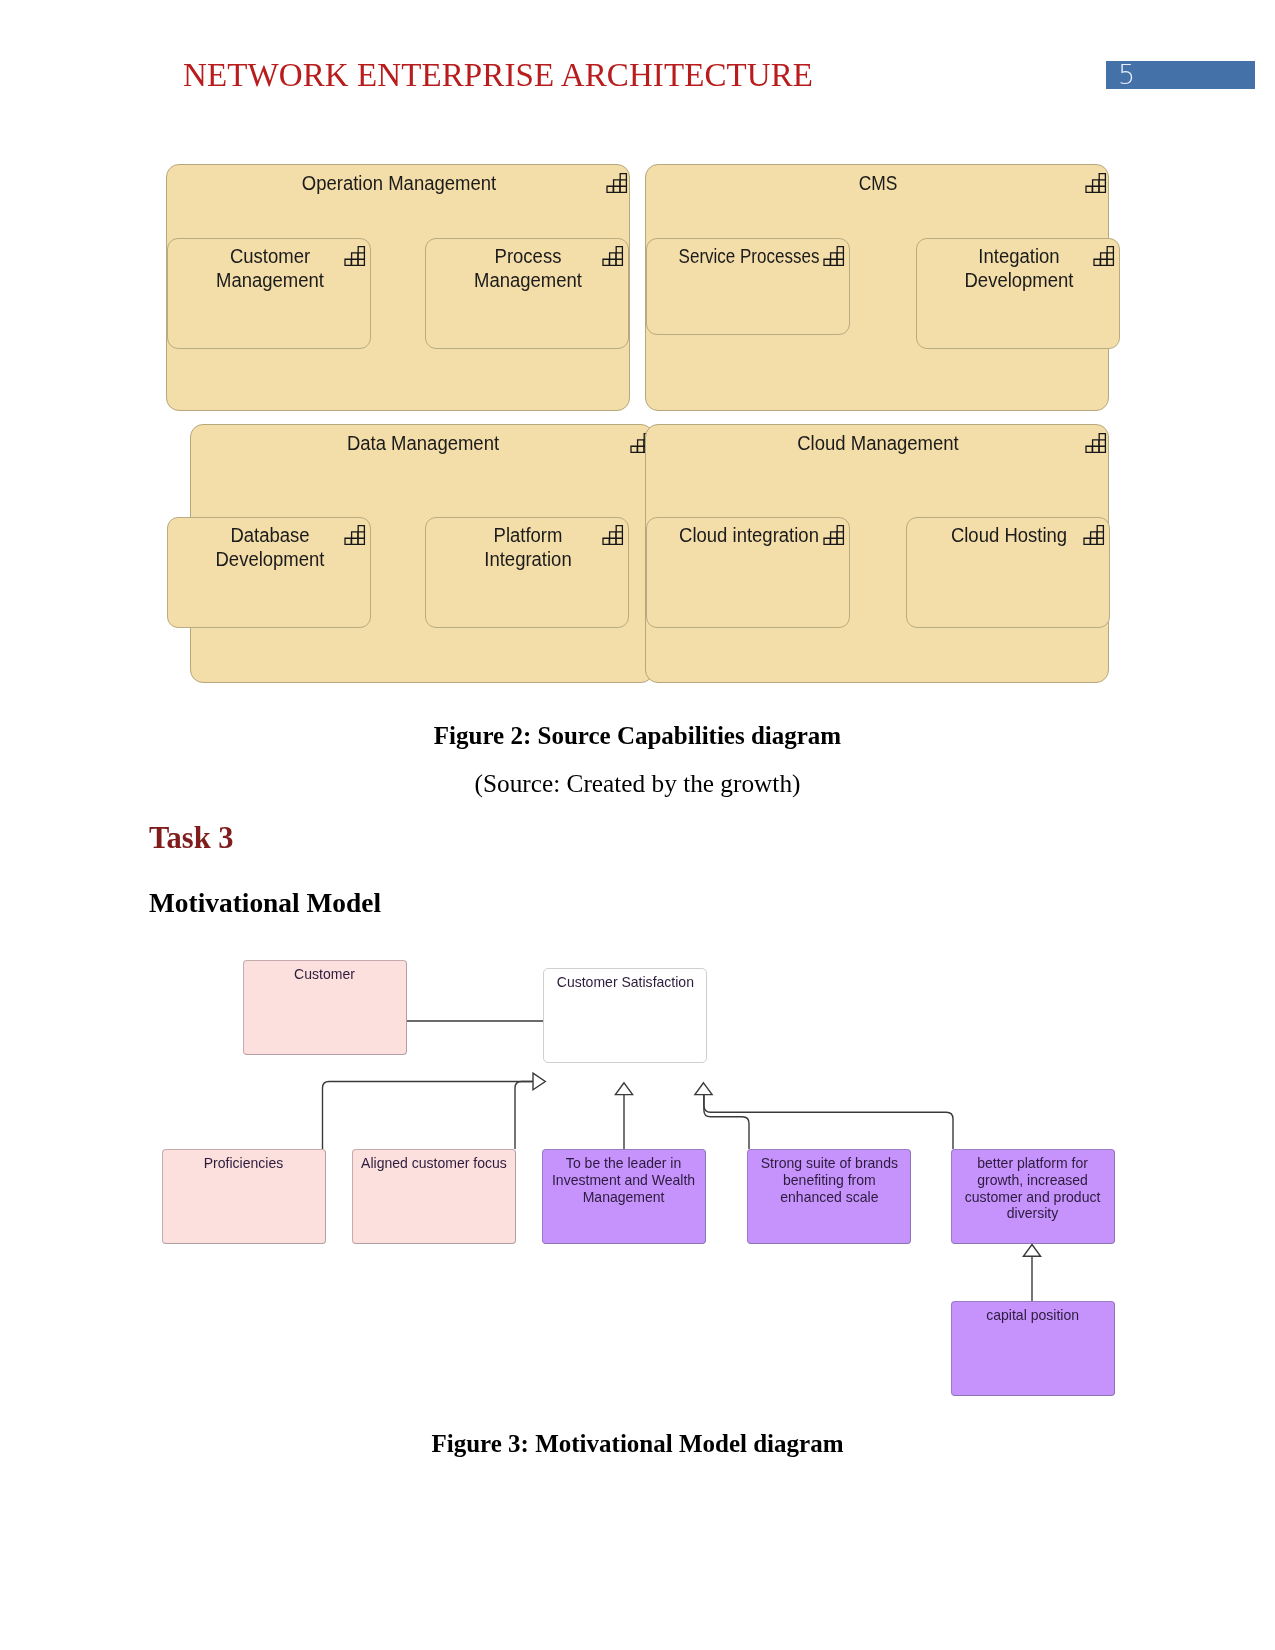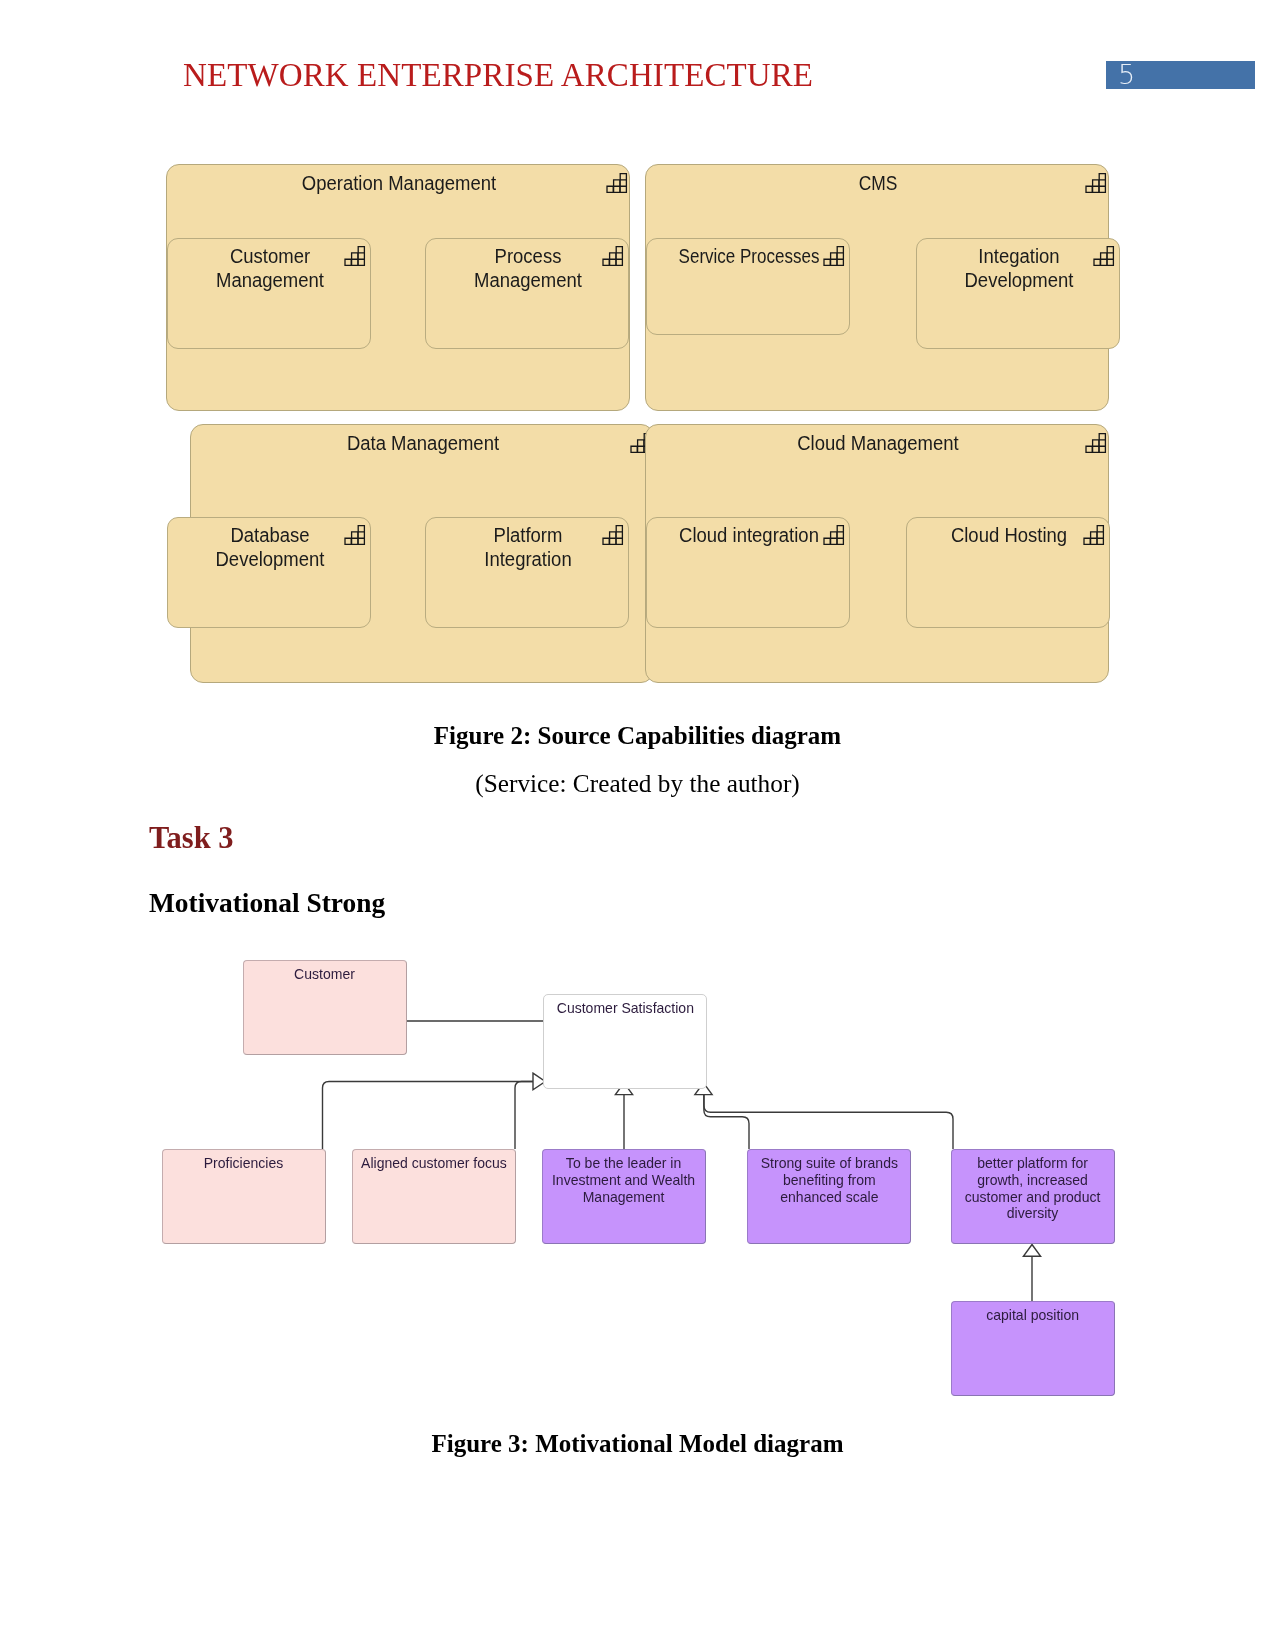--- a/index.html
+++ b/index.html
@@ -136,23 +136,23 @@
 
     <div class="cap-item" style="left:906px;top:517px;width:204px;height:111px;">
       <span class="cap-label" style="left:0;top:6px;width:204px;">Cloud Hosting</span>
       <svg class="cap-icon" style="left:177px;top:6.6px;" viewBox="0 0 19.5 20.2">
           <path d="M13.2 0.65h6.2v6.2h-6.2z M6.6 6.95h6.2v6.2h-6.2z M13.2 6.95h6.2v6.2h-6.2z M0 13.25h6.2v6.2h-6.2z M6.6 13.25h6.2v6.2h-6.2z M13.2 13.25h6.2v6.2h-6.2z" fill="none" stroke="#171717" stroke-width="1.3" stroke-linejoin="miter"></path>
         </svg>
     </div>
   </div>
 
   <div class="caption" id="fig2-caption">Figure 2: Source Capabilities diagram</div>
-  <div class="caption" id="fig2-source">(Service: Created by the author)</div>
+  <div class="caption" id="fig2-source">(Source: Created by the growth)</div>
   <h2 id="task3-heading" style="margin:0;">Task 3</h2>
-  <h3 id="motivational-heading" style="margin:0;">Motivational Strong</h3>
+  <h3 id="motivational-heading" style="margin:0;">Motivational Model</h3>
 
   <div id="figure3">
     <svg id="mm-svg" viewBox="0 0 1275 1650">
       <g fill="none" stroke="#3a3a3a" stroke-width="1.4">
 
         <path d="M407,1021 H543"></path>
 
         <path d="M322.5,1149 V1088 Q322.5,1081.5 329,1081.5 H533"></path>
 
         <path d="M515,1149 V1088 Q515,1081.5 521.5,1081.5 H533"></path>
@@ -169,21 +169,21 @@
       <polygon points="533,1073.2 545.3,1081.5 533,1089.8" fill="#ffffff" stroke="#3a3a3a" stroke-width="1.4" stroke-linejoin="miter"></polygon>
       <polygon points="624,1082.8 632.6,1094.6 615.4,1094.6" fill="#ffffff" stroke="#3a3a3a" stroke-width="1.4" stroke-linejoin="miter"></polygon>
       <polygon points="703.5,1082.8 712.1,1094.6 694.9,1094.6" fill="#ffffff" stroke="#3a3a3a" stroke-width="1.4" stroke-linejoin="miter"></polygon>
       <polygon points="1032,1244.5 1040.6,1256.3 1023.4,1256.3" fill="#ffffff" stroke="#3a3a3a" stroke-width="1.4" stroke-linejoin="miter"></polygon>
     </svg>
 
     <div class="mm-box mm-stakeholder" style="left:243px;top:960px;width:164px;height:95px;">
       <span class="mm-text">Customer</span>
     </div>
 
-    <div class="mm-box mm-assessment" style="left:543px;top:994px;width:164px;height:95px;">
+    <div class="mm-box mm-assessment" style="left:543px;top:968px;width:164px;height:95px;">
       <span class="mm-text">Customer Satisfaction</span>
     </div>
 
     <div class="mm-box mm-stakeholder" style="left:162px;top:1149px;width:164px;height:95px;">
       <span class="mm-text">Proficiencies</span>
     </div>
 
     <div class="mm-box mm-stakeholder" style="left:352px;top:1149px;width:164px;height:95px;">
       <span class="mm-text">Aligned customer focus</span>
     </div>

